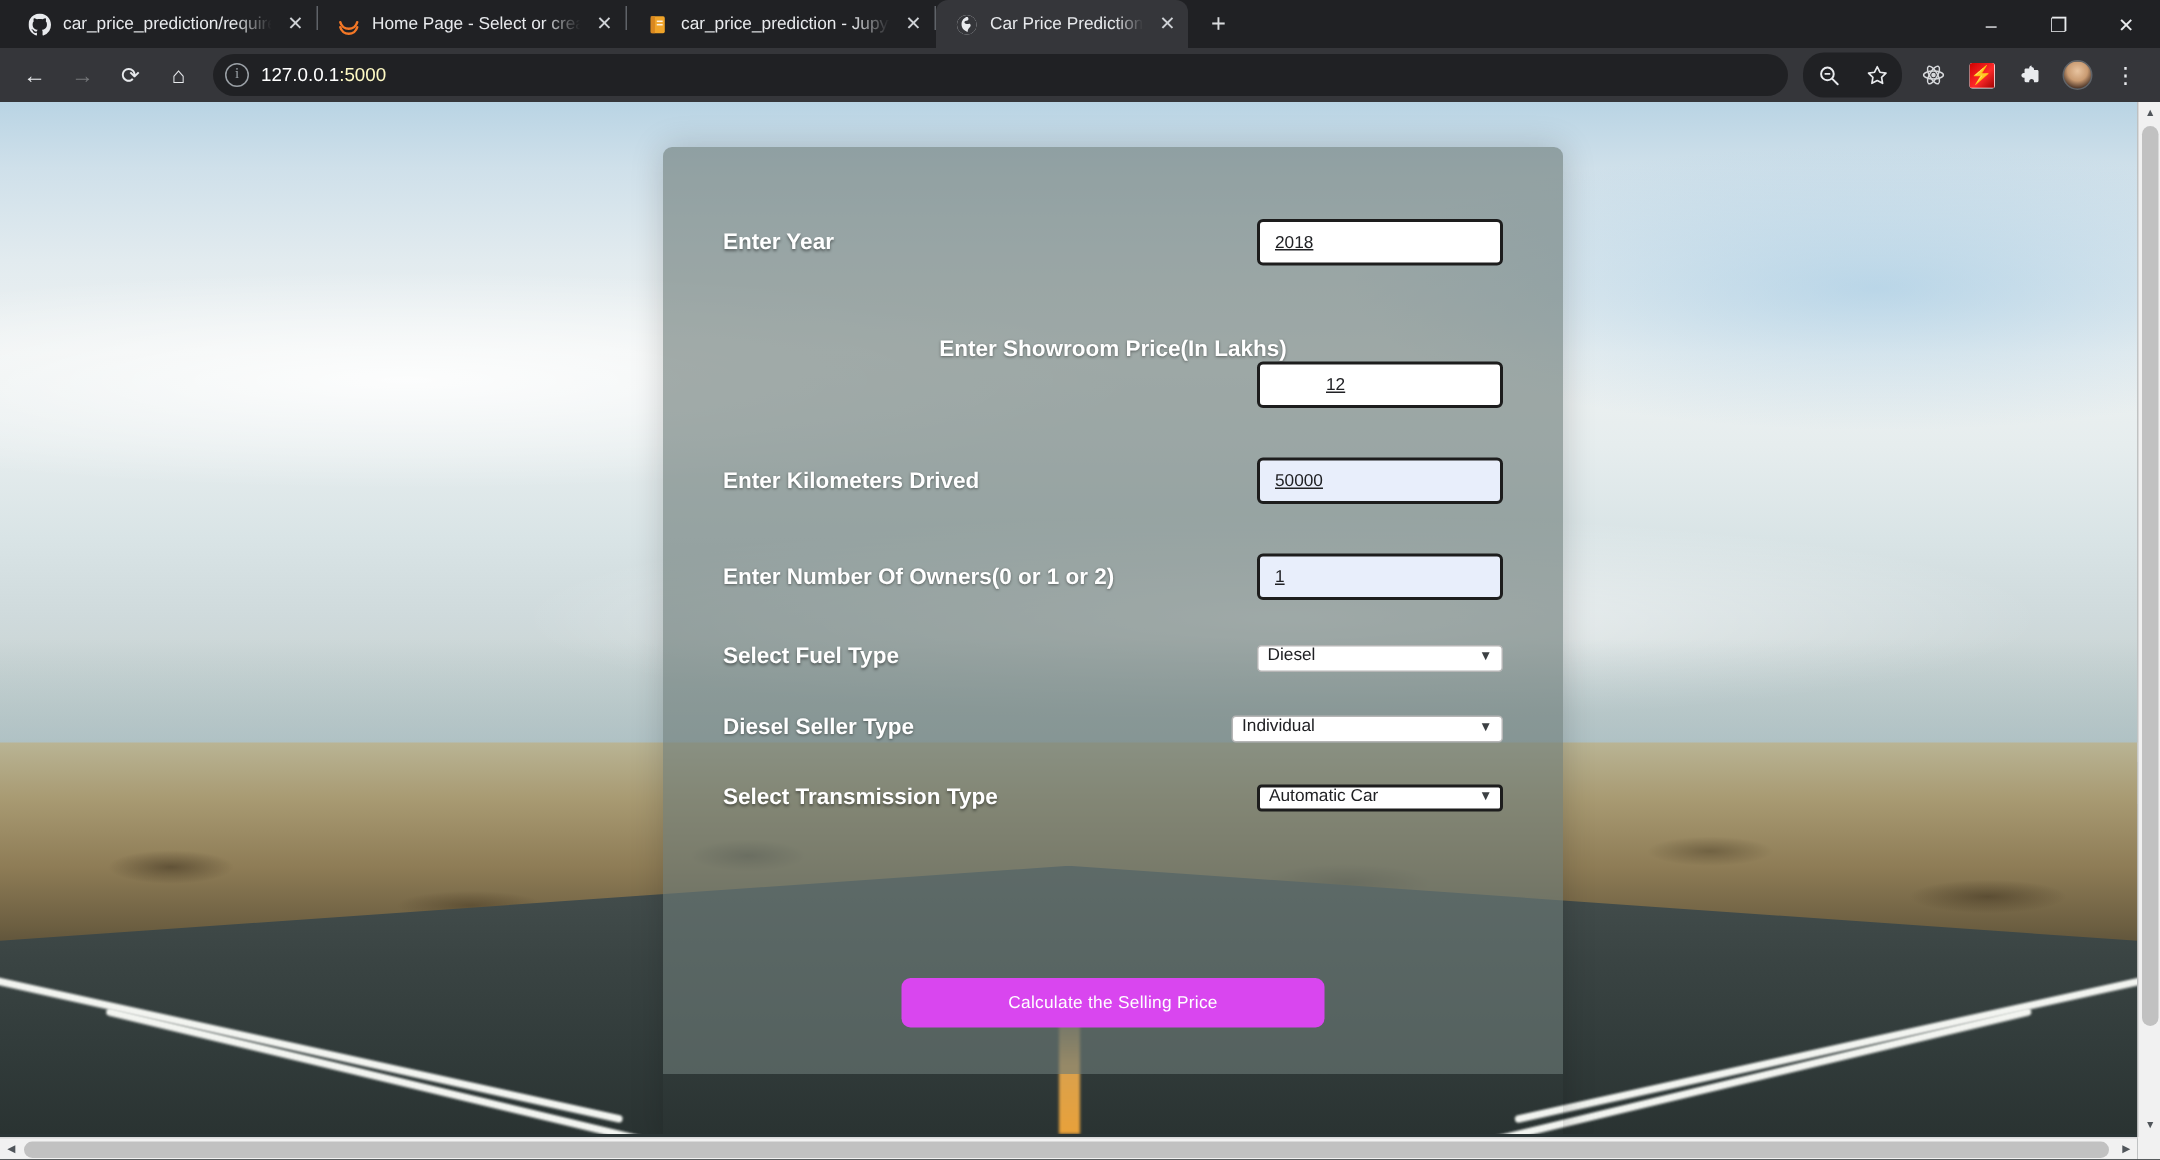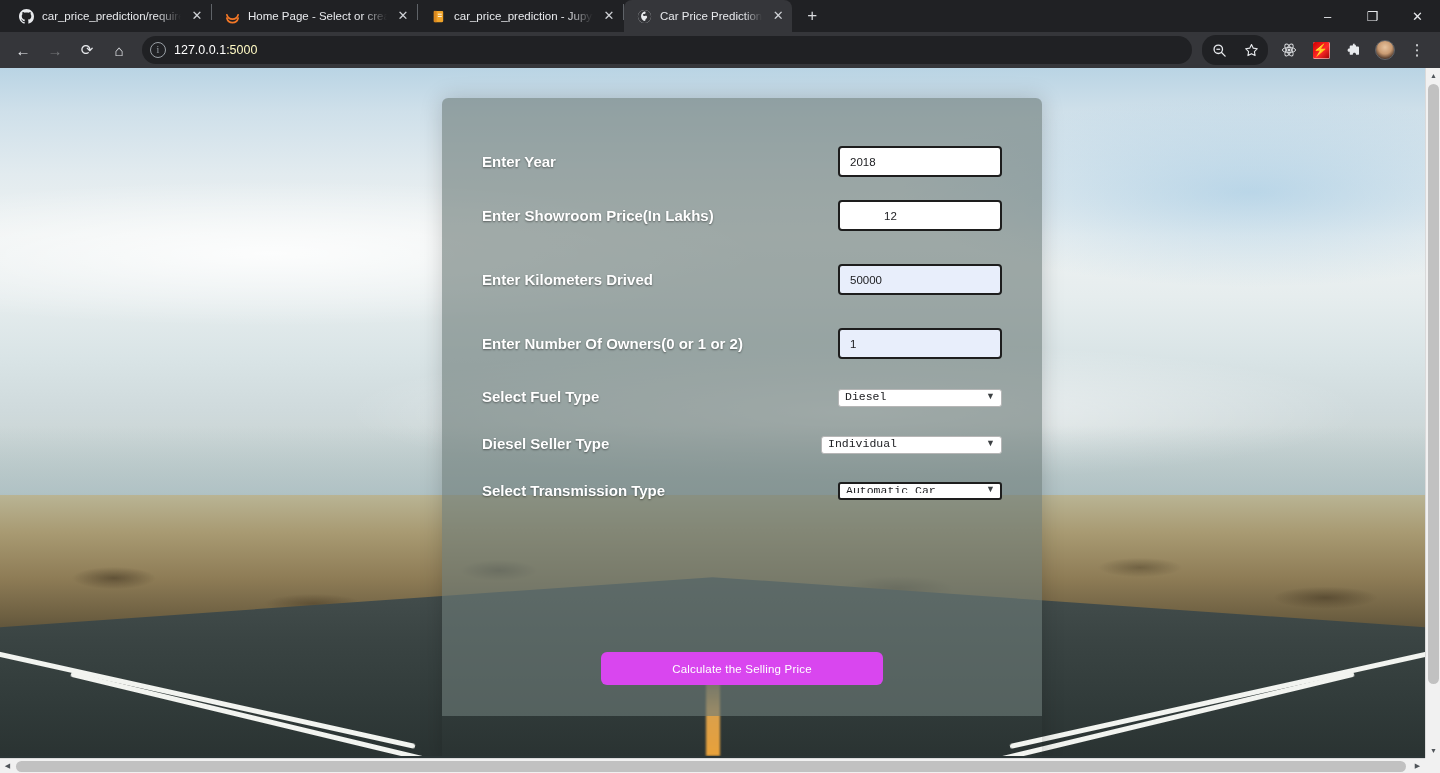--- a/index.html
+++ b/index.html
@@ -214,26 +214,26 @@
     text-shadow: 0 1px 2px rgba(0,0,0,.45);
     white-space: nowrap;
   }
   .fctl { margin-left: auto; }
 
   .tin {
     font-family: "Liberation Sans", sans-serif;
     font-size: 11.5px; color: #202124;
     background: #ffffff;
     border: 2px solid #1d1d1d; border-radius: 4px;
-    padding: 0 10px; outline: none;
+    padding: 0 10px; outline: none; text-decoration: underline;
   }
   .tin.autofill { background: #e8eefb; }
 
   .sel {
-    font-family: Liberation Mono, monospace;
+    font-family: Liberation Sans, sans-serif;
     font-size: 11.5px; color: #202124;
     background: #ffffff;
     border: 1px solid #b6b6b6; border-radius: 3px;
     padding: 0 18px 5px 6px;
     -webkit-appearance: none; appearance: none;
     outline: none;
   }
   .sel-wrap { position: relative; display: inline-block; }
   .sel-wrap .caret {
     position: absolute; right: 7px; top: 50%;
@@ -432,21 +432,21 @@
       <div class="card">
         <div class="card-body">
 
           <div class="frow" style="margin-top:26px;">
             <span class="flabel">Enter Year</span>
             <span class="fctl">
               <input class="tin" style="width: 164px; height: 31px;" type="text" value="2018">
             </span>
           </div>
 
-          <div class="frow" style="margin-top:23px;">
+          <div class="frow" style="margin-top:47px;flex-direction:column;">
             <span class="flabel">Enter Showroom Price(In Lakhs)</span>
             <span class="fctl">
               <input class="tin" style="width: 164px; height: 31px; padding-left: 44px;" type="text" value="12">
             </span>
           </div>
 
           <div class="frow" style="margin-top:33px;">
             <span class="flabel">Enter Kilometers Drived</span>
             <span class="fctl">
               <input class="tin autofill" style="width: 164px; height: 31px;" type="text" value="50000">

